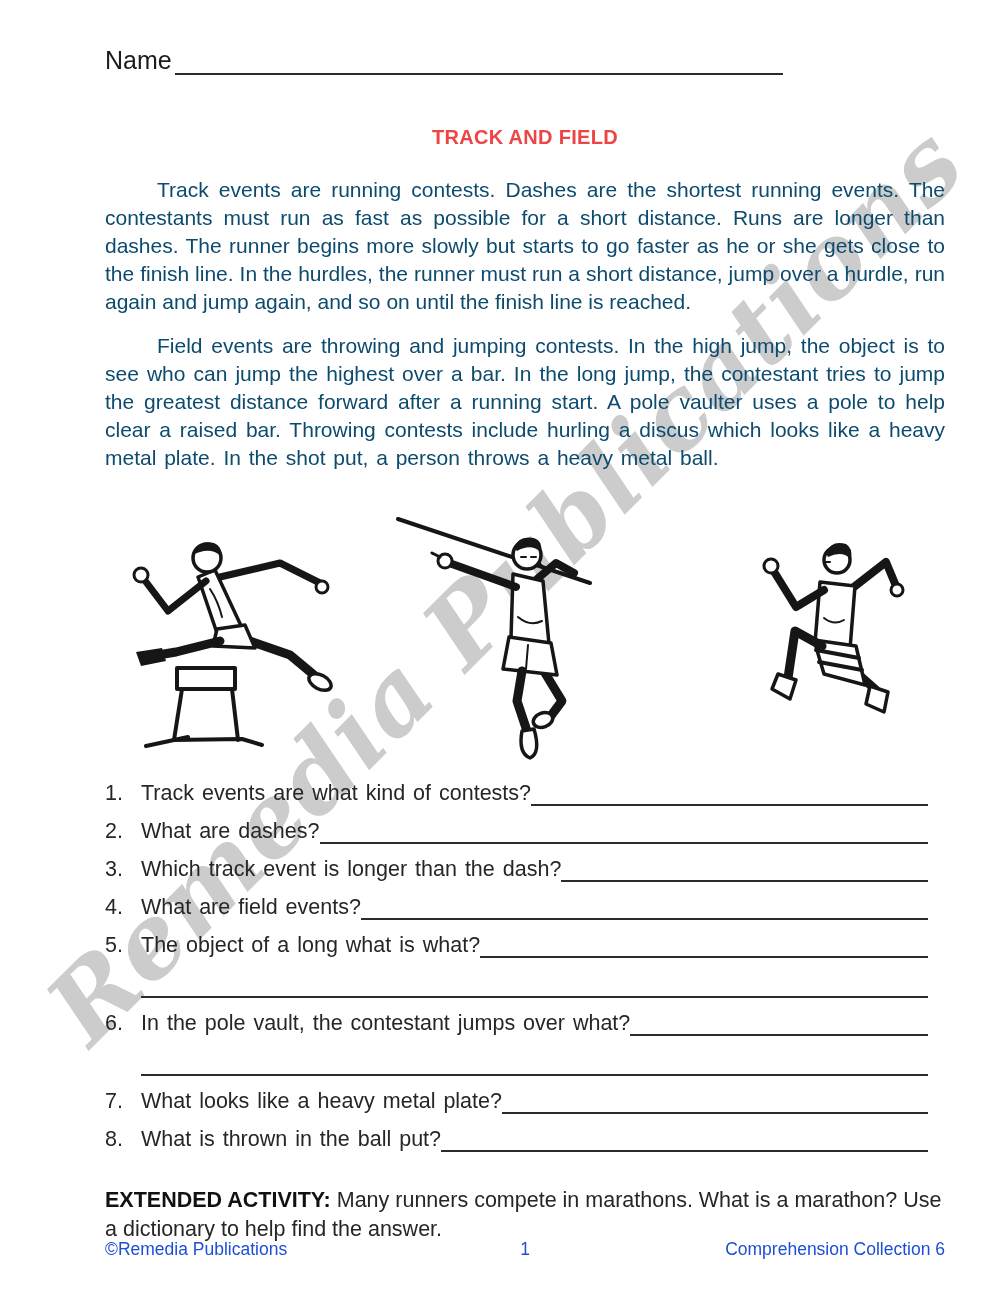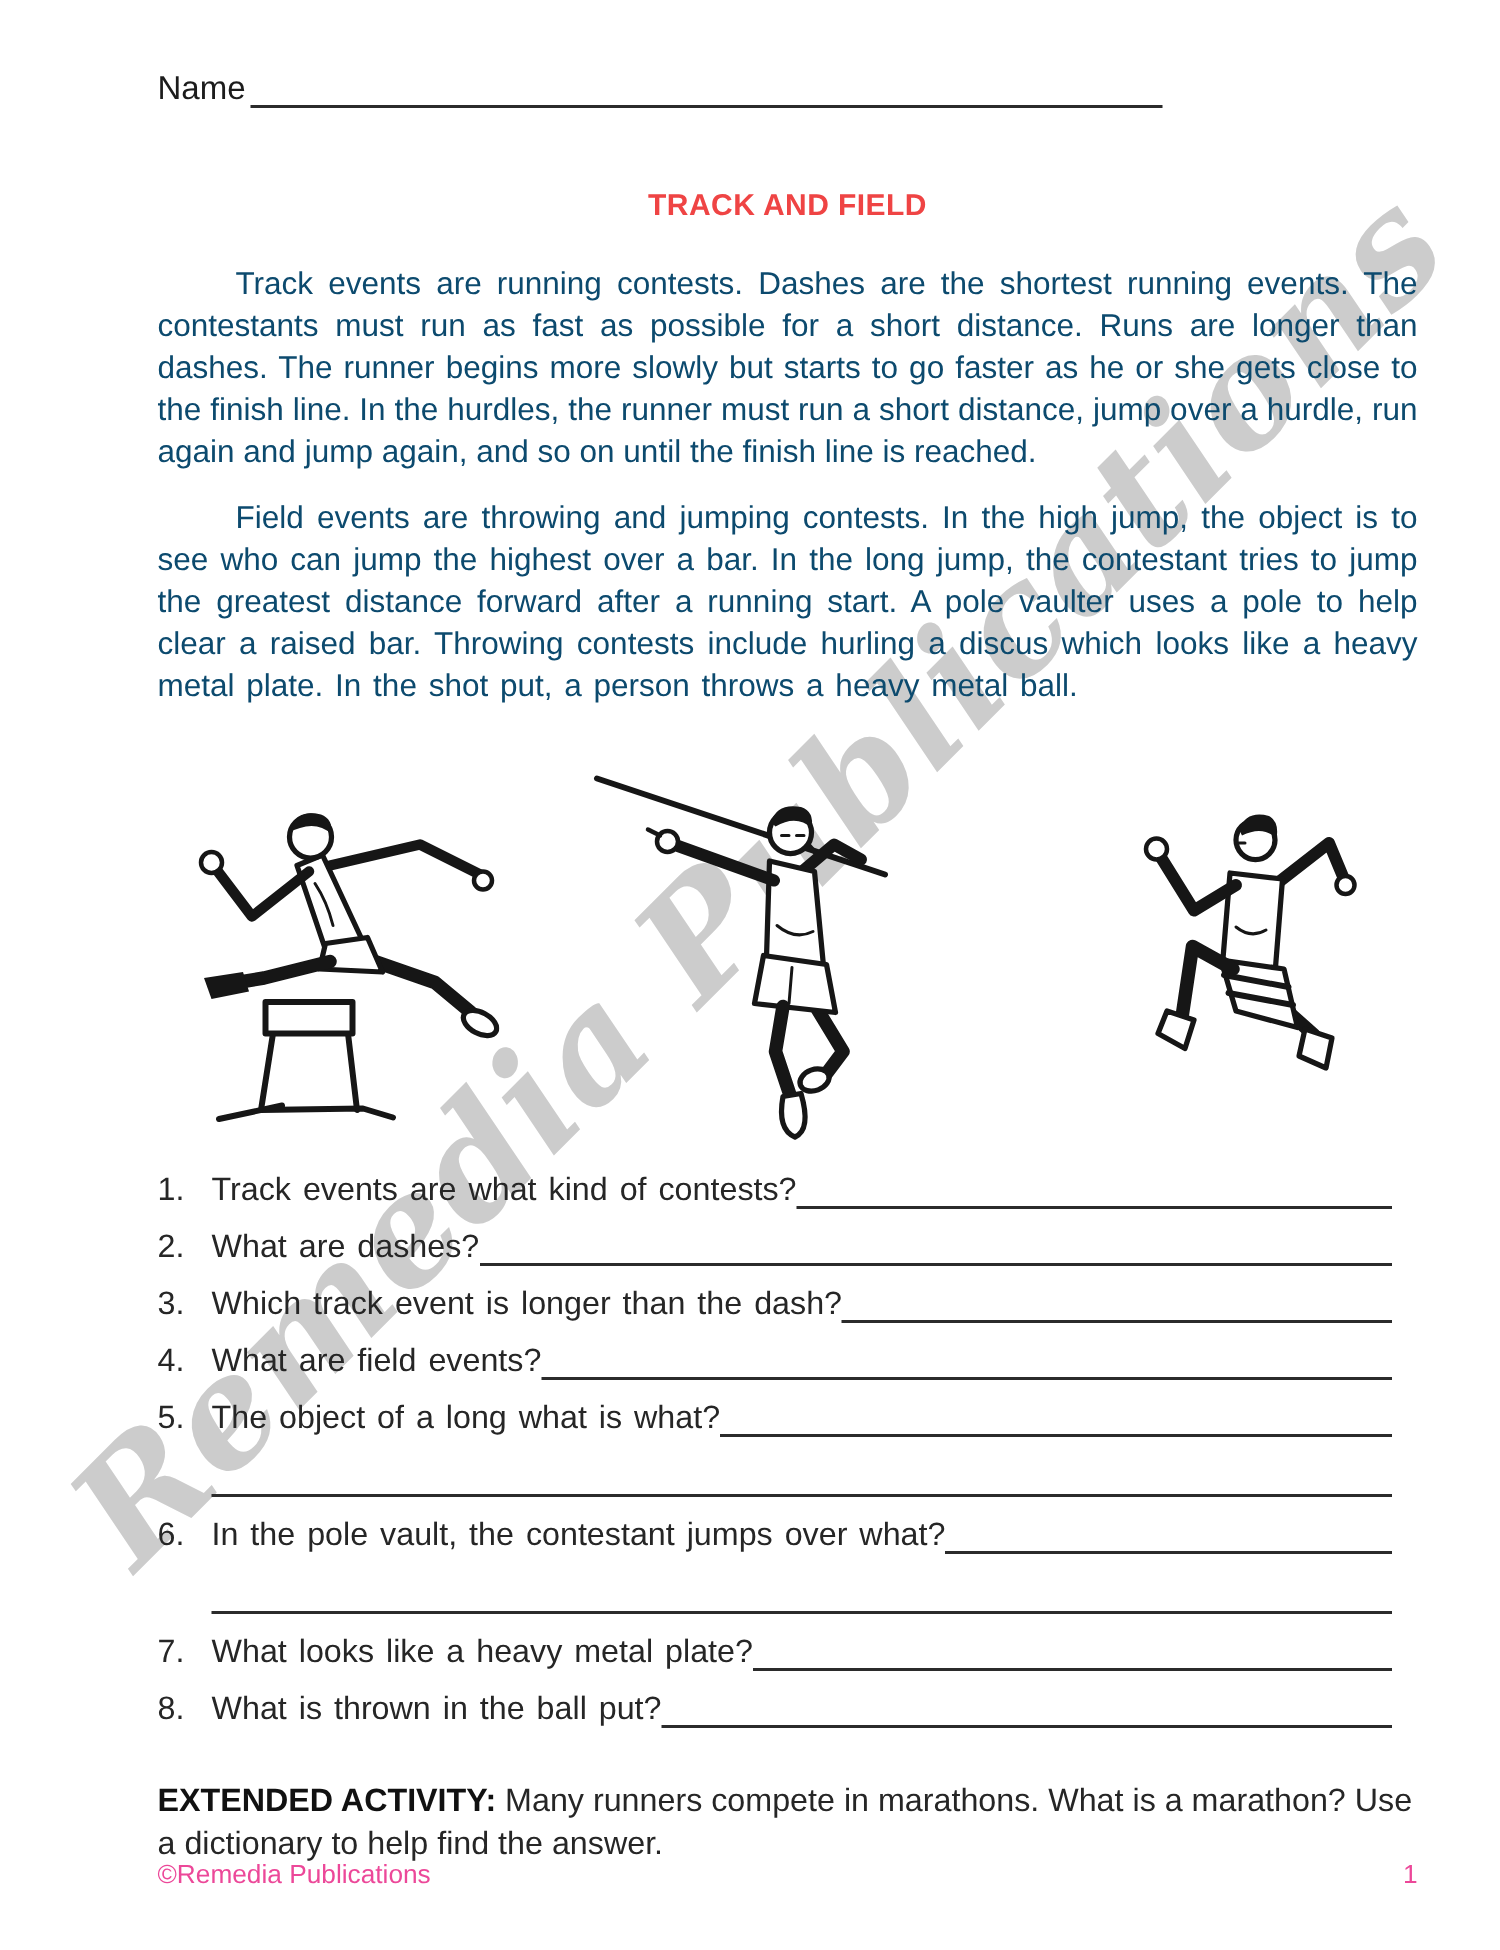--- a/index.html
+++ b/index.html
@@ -10,40 +10,40 @@
     margin:0 auto;
   }
   .watermark {
     position:absolute; left:505px; top:585px;
     transform:translate(-50%,-50%) rotate(-45deg);
     font-family:"DejaVu Serif", serif; font-style:italic; font-weight:bold;
     font-size:100px; color:#cccccc; white-space:nowrap; z-index:0;
     letter-spacing:1px;
   }
   .layer { position:absolute; left:105px; width:840px; z-index:1; }
-  .name-row { top:46px; display:flex; align-items:flex-end; font-size:22px; }
+  .name-row { top:46px; display:flex; align-items:flex-end; font-size:25px; }
   .name-line { width:608px; height:26px; border-bottom:2px solid #2b2b2b; margin-left:3px; }
   .title { top:126px; text-align:center; font-weight:bold; font-size:20px; letter-spacing:0.3px; color:#ef4444; }
   .para { font-size:21px; line-height:28px; text-align:justify; text-indent:52px; color:#0c4a6e; }
   .para1 { top:176px; }
   .para2 { top:332px; word-spacing:2px; }
   .figures { top:505px; height:282px; }
   .fig { position:absolute; }
   .fig-hurdler { left:13px; top:20px; }
   .fig-javelin { left:285px; top:0px; }
   .fig-runner  { left:633px; top:7px; }
   .questions { top:772px; font-size:21.5px; color:#262626; word-spacing:2px; }
   .q-row { height:38px; display:flex; align-items:flex-end; padding-bottom:4px; }
   .q-num { width:36px; flex:0 0 36px; }
   .q-text { white-space:nowrap; }
   .q-line { flex:1; border-bottom:2px solid #2b2b2b; height:100%; margin-right:17px; }
   .q-cont { height:40px; display:flex; padding-bottom:4px; margin-left:36px; }
   .extended { top:1170px; font-size:21.5px; line-height:29px; color:#262626;margin-top:16px; }
   .extended b { color:#111; }
-  .footer { top:1239px; display:flex; align-items:baseline; font-size:17.5px; color:#ec4899; }
+  .footer { top:1239px; display:flex; align-items:baseline; font-size:17.5px; color:#1d4ed8; }
   .footer .f-left { flex:1; text-align:left; }
   .footer .f-center { flex:0; }
   .footer .f-right { flex:1; text-align:right; }
   svg .ln { fill:none; stroke:#161616; stroke-linecap:round; stroke-linejoin:round; }
   svg .fill { fill:#ffffff; stroke:#161616; stroke-linejoin:round; }
   svg .solid { fill:#161616; stroke:none; }
 </style>
 </head>
 <body>
 
@@ -194,15 +194,16 @@
     </div>
   </div>
 
   <div class="layer extended">
     <b>EXTENDED ACTIVITY:</b><span> Many runners compete in marathons. What is a marathon? Use a dictionary to help find the answer.</span>
   </div>
 
   <div class="layer footer">
     <span class="f-left">©Remedia Publications</span>
     <span class="f-center">1</span>
+    <span class="f-right">Comprehension Collection 6</span>
   </div>
 
 </div>
 
 </body></html>

